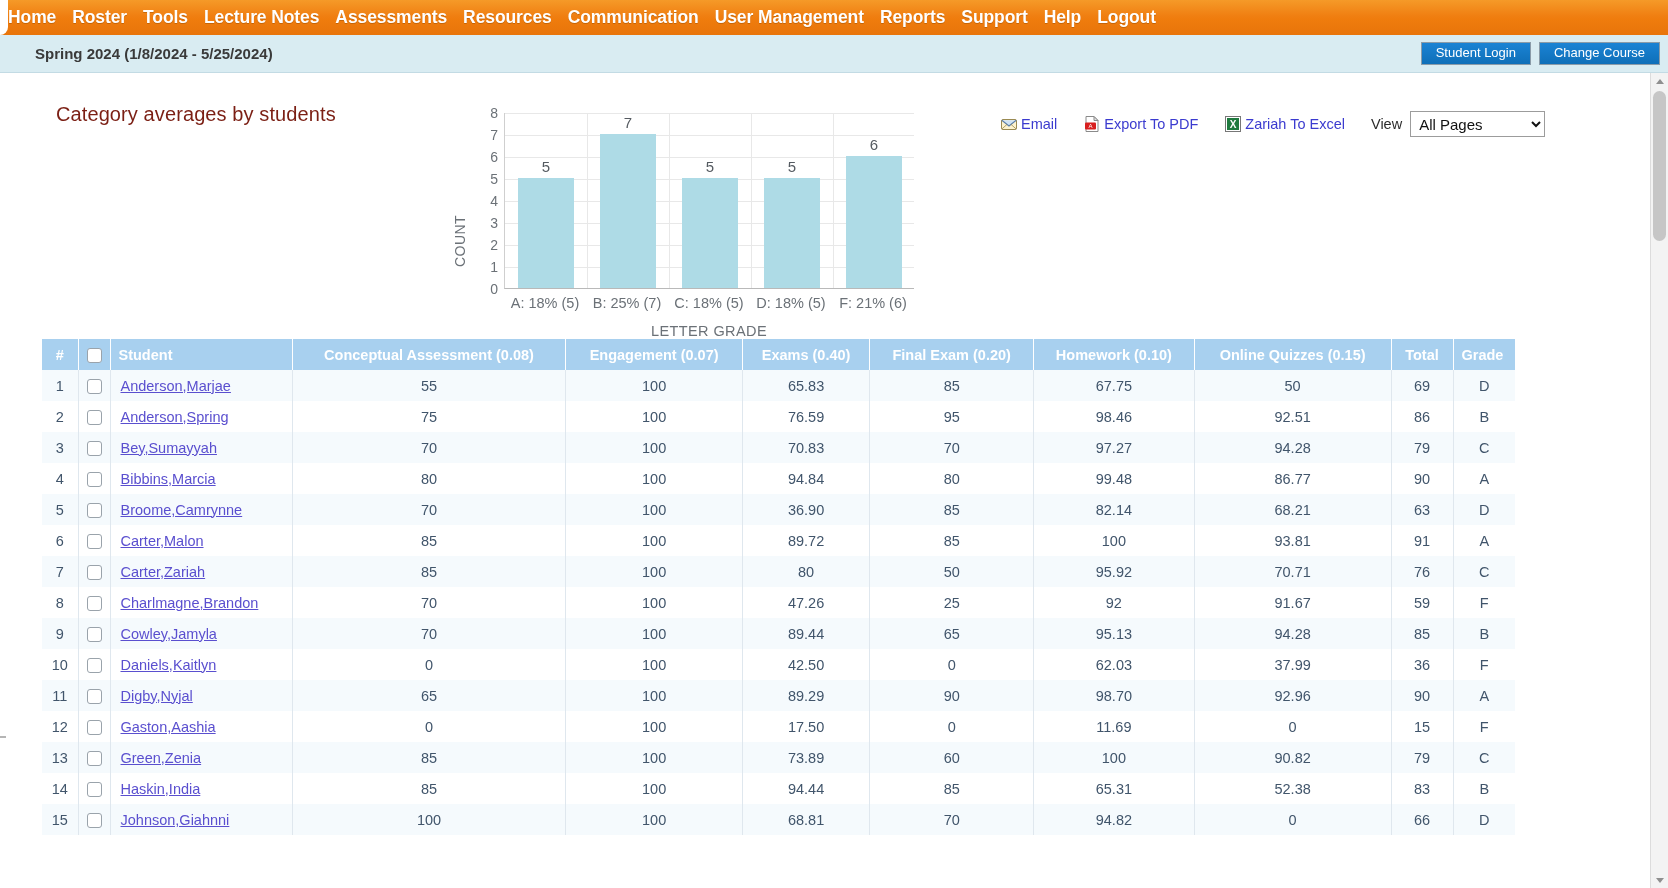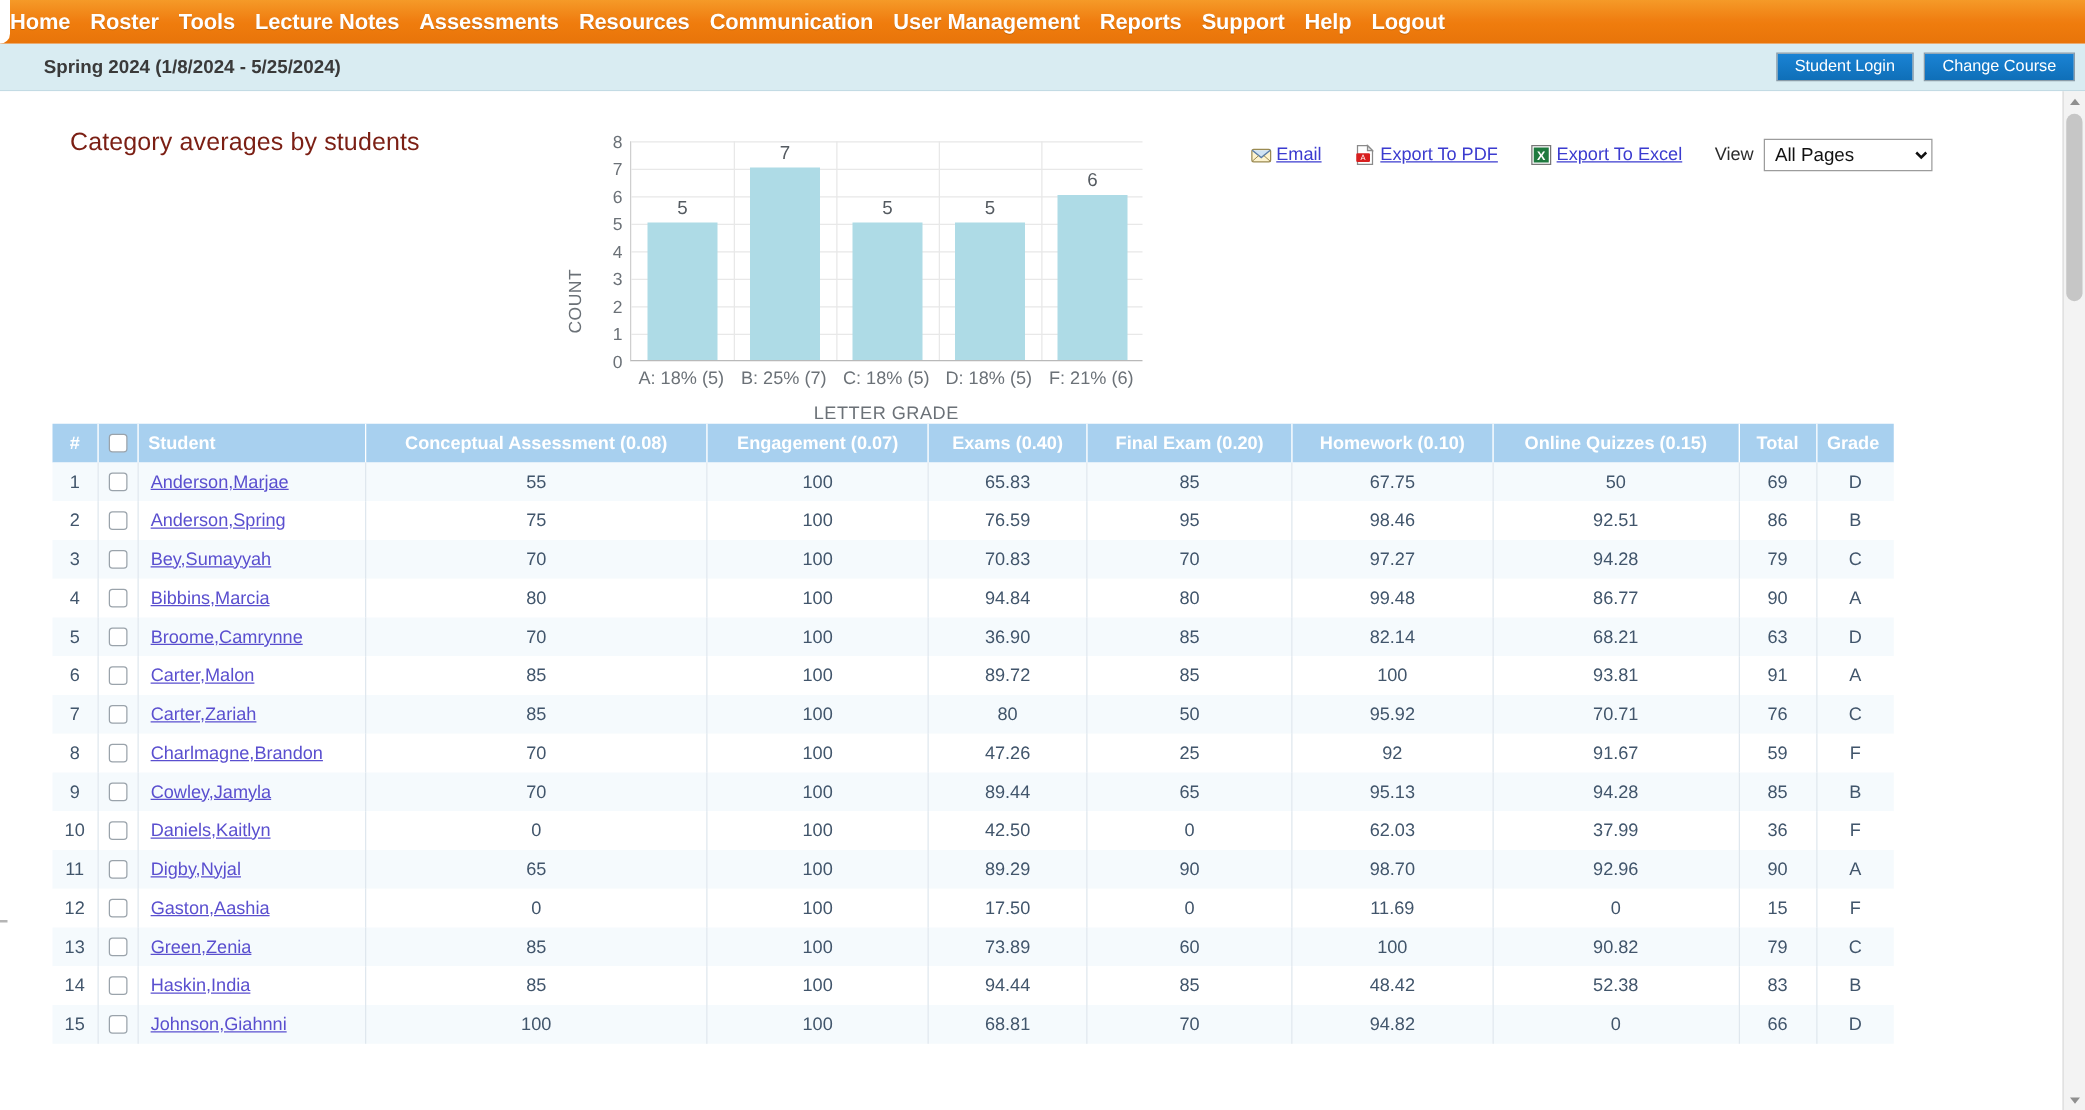--- a/index.html
+++ b/index.html
@@ -153,21 +153,21 @@
     position: absolute; left: 1000px; top: 38px;
     display: flex; align-items: center; gap: 0px;
     font-size: 14.5px;
   }
   .tb-link {
     display: flex; align-items: center; gap: 3px;
     margin-right: 26px;
     cursor: pointer;
   }
   .tb-link .lbl {
-    color: #3b3bcf; text-decoration: underline; white-space: nowrap;
+    color: #3b3bcf; white-space: nowrap;
     font-size: 14.5px;
   }
   .ico { width: 18px; height: 18px; display: inline-block; flex: 0 0 auto; position: relative; }
   .view-label { color: #2c2c2c; margin-right: 8px; font-size: 14.5px; }
   .view-select {
     font-family: "Liberation Sans", sans-serif;
     font-size: 15px;
     width: 135px;
     height: 26px;
     padding: 2px 4px;
@@ -365,21 +365,21 @@
       </div>
 
       <div class="tb-link">
         <span class="ico">
           <svg width="18" height="18" viewBox="0 0 18 18">
             <rect x="1.5" y="1.5" width="15" height="15" fill="#ffffff" stroke="#777"></rect>
             <rect x="3" y="3" width="12" height="12" fill="#1f7a3f"></rect>
             <text x="9" y="13" font-size="10" fill="#ffffff" text-anchor="middle" font-family="Liberation Sans, sans-serif" font-weight="bold">X</text>
           </svg>
         </span>
-        <span class="lbl">Export To Excel</span>
+        <span class="lbl">Zariah To Excel</span>
       </div>
 
       <span class="view-label">View</span>
       <select class="view-select" id="view-select"><option>All Pages</option></select>
     </div>
 
     <table class="grade-table">
       <thead>
         <tr>
           <th class="c-num">#</th>
@@ -566,21 +566,21 @@
             <td class="c-grade">C</td>
           </tr>
           <tr>
             <td class="c-num">14</td>
             <td class="c-chk"><span class="chk"></span></td>
             <td class="c-student"><span class="stu-link">Haskin,India</span></td>
             <td>85</td>
             <td>100</td>
             <td>94.44</td>
             <td>85</td>
-            <td>48.42</td>
+            <td>65.31</td>
             <td>52.38</td>
             <td class="c-total">83</td>
             <td class="c-grade">B</td>
           </tr>
           <tr>
             <td class="c-num">15</td>
             <td class="c-chk"><span class="chk"></span></td>
             <td class="c-student"><span class="stu-link">Johnson,Giahnni</span></td>
             <td>100</td>
             <td>100</td>

